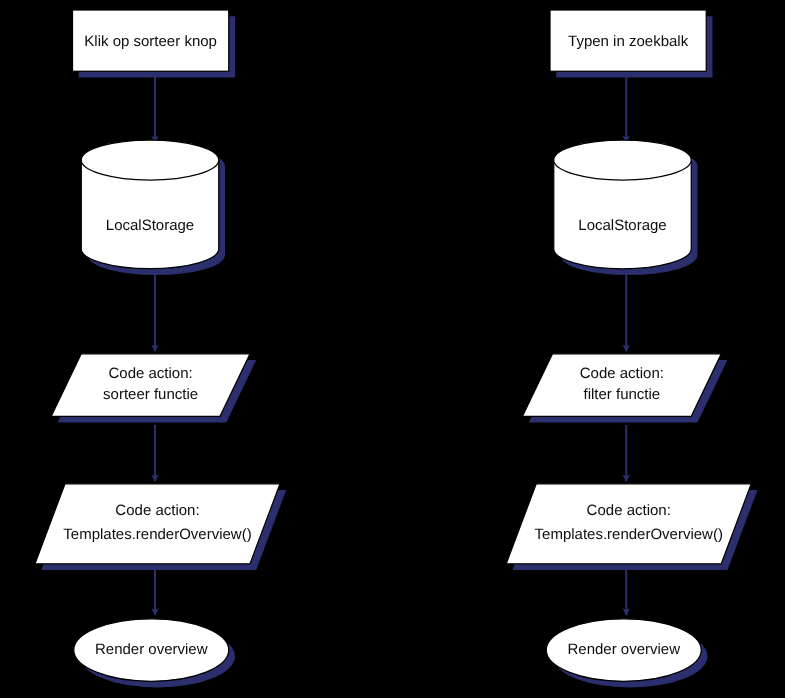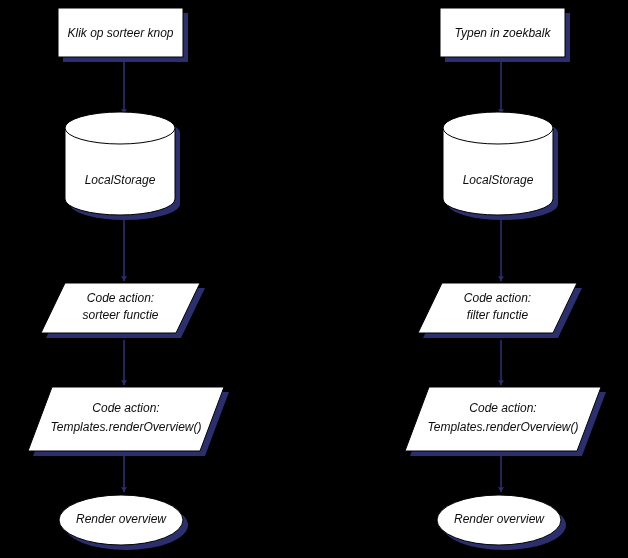--- a/index.html
+++ b/index.html
@@ -12,21 +12,20 @@
     width: 628px;
     height: 558px;
     overflow: hidden;
     font-family: "Liberation Sans", sans-serif;
   }
   #canvas {
     position: relative;
     width: 628px;
     height: 558px;
     background: #000000;
-    font-style: italic;
   }
   svg.flow {
     position: absolute;
     left: 0;
     top: 0;
     width: 628px;
     height: 558px;
     display: block;
   }
   .node-label {

